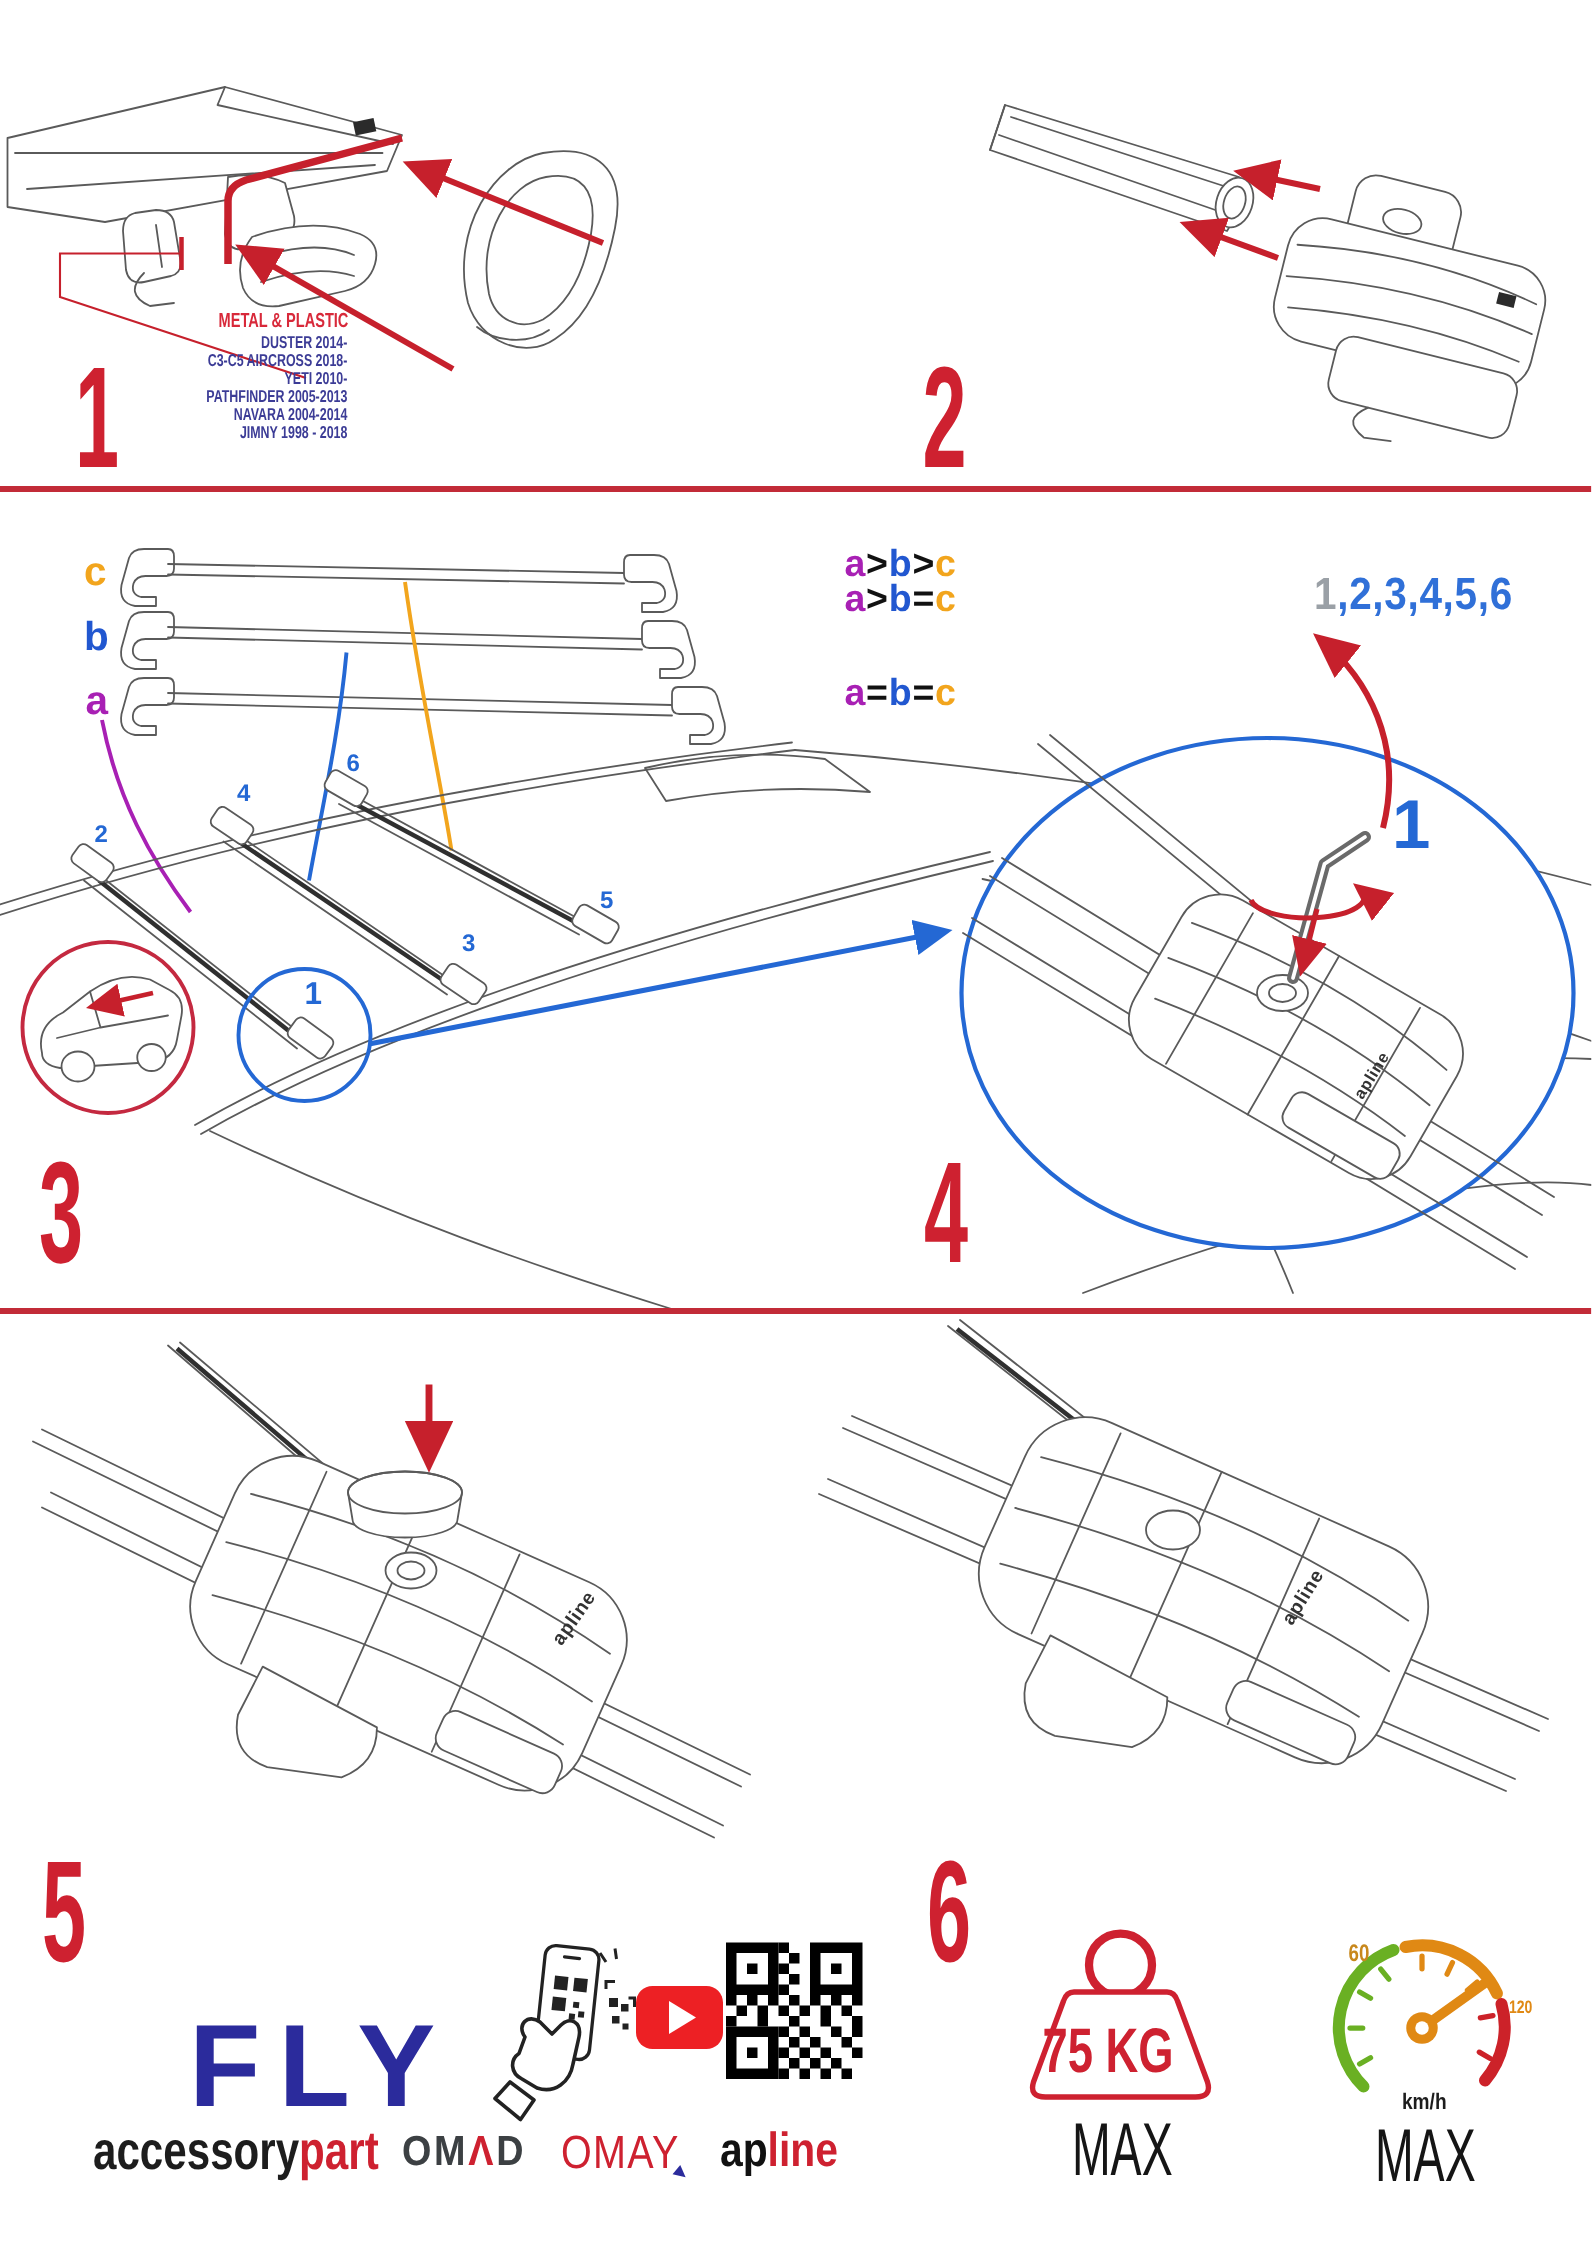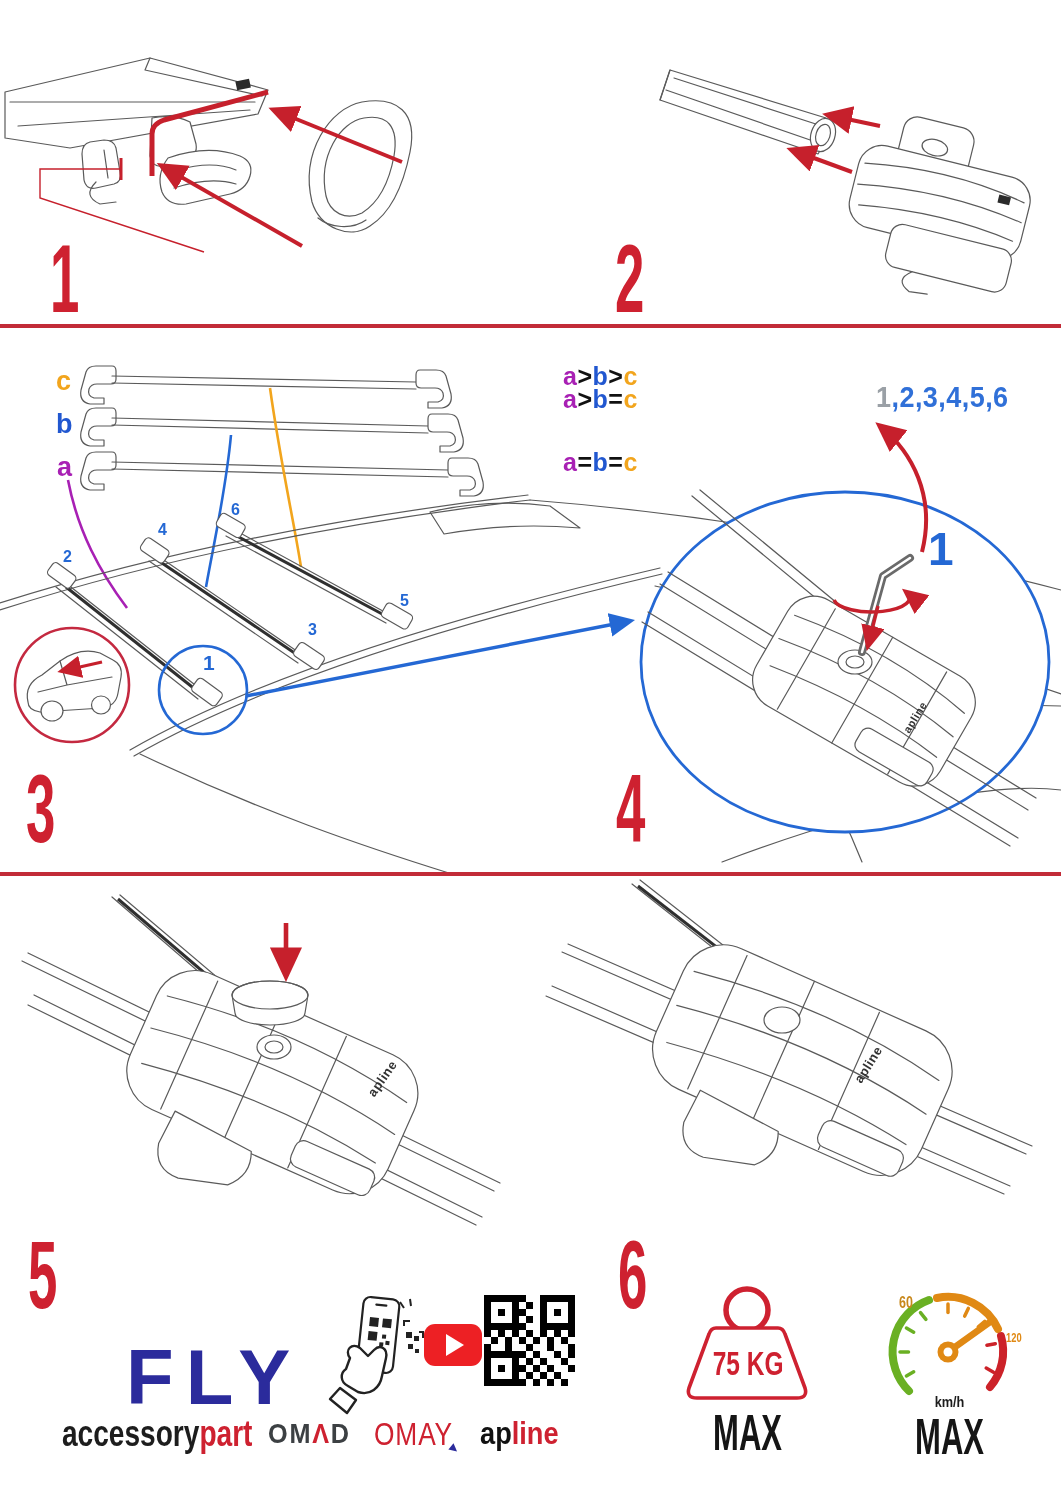--- a/index.html
+++ b/index.html
@@ -15,21 +15,21 @@
   .navylist{color:#3c3c96;font-weight:700;font-size:11.5px;line-height:12px;text-align:right;}
   .barlabel{position:absolute;font-size:27px;font-weight:700;line-height:1;}
   .formula{position:absolute;font-size:25px;font-weight:700;line-height:1;letter-spacing:.5px;}
   .roofnum{position:absolute;color:#2468d4;font-weight:700;font-size:16px;line-height:1;}
   .smbrand{position:absolute;color:#333;font-weight:700;letter-spacing:.5px;line-height:1;}
   svg{position:absolute;overflow:visible;}
   .wire{stroke:#5a5a5a;stroke-width:1.2;fill:none;stroke-linecap:round;stroke-linejoin:round;}
   .wiref{stroke:#5a5a5a;stroke-width:1.2;fill:#fff;stroke-linejoin:round;}
   .dark{stroke:#2f2f2f;stroke-width:3;fill:none;}
   .red{stroke:#c6202c;fill:none;}
-  .maxtxt{position:absolute;color:#151515;font-weight:700;font-size:50px;line-height:1;text-align:center;}
+  .maxtxt{position:absolute;color:#151515;font-weight:400;font-size:50px;line-height:1;text-align:center;}
 </style>
 </head>
 <body>
 
 <div class="canvas">
 
   <svg width="0" height="0">
     <defs>
       <marker id="ahred" markerWidth="9" markerHeight="9" refX="6" refY="3.5" orient="auto">
         <path d="M0,0 L7.5,3.5 L0,7 Z" fill="#c6202c"></path>
@@ -58,20 +58,31 @@
     </g>
     <g>
       <path class="red" stroke-width="5" d="M268,62 L164,90 Q152,94 152,104 L152,146"></path>
       <line class="red" stroke-width="4" x1="402" y1="132" x2="274" y2="80" marker-end="url(#ahred)"></line>
       <line class="red" stroke-width="4" x1="302" y1="216" x2="162" y2="136" marker-end="url(#ahred)"></line>
       <line class="red" stroke-width="3" x1="121" y1="128" x2="121" y2="150"></line>
       <path class="red" stroke-width="1.4" d="M120,139 L40,139 L40,168 L204,222"></path>
     </g>
   </svg>
 
+  <div class="abs" style="right:829px;top:205px;text-align:right">
+    <div class="cx or s72" style="color:#d8293a;font-weight:700;font-size:13.5px;line-height:16px;">METAL &amp; PLASTIC</div>
+    <div class="cx or s72 navylist">
+      <div>DUSTER 2014-</div>
+      <div>C3-C5 AIRCROSS 2018-</div>
+      <div>YETI 2010-</div>
+      <div>PATHFINDER 2005-2013</div>
+      <div>NAVARA 2004-2014</div>
+      <div>JIMNY 1998 - 2018</div>
+    </div>
+  </div>
 
   <div class="stepnum" style="left:50px;top:242px">
     <span class="cx s55">1</span>
   </div>
 
   <svg class="abs" style="left:600px;top:30px" width="461" height="285" viewBox="0 0 461 285">
     <g>
       <path class="wiref" d="M70,40 L226,88 L230,104 L218,124 L60,70 Z"></path>
       <path class="wire" d="M74,48 L222,96 M66,60 L216,112 M70,40 L60,70"></path>
       <ellipse class="wiref" cx="223" cy="105" rx="12" ry="17" transform="rotate(18 223 105)"></ellipse>
@@ -359,21 +370,21 @@
         M35,70h7v7h-7z M49,70h7v7h-7z M63,70h7v7h-7z M84,70h7v7h-7z
         M42,77h7v7h-7z M56,77h7v7h-7z M70,77h7v7h-7z
         M35,84h7v7h-7z M49,84h7v7h-7z M63,84h7v7h-7z M77,84h7v7h-7z"></path>
     </g>
   </svg>
 
   <svg class="abs" style="left:678px;top:1280px" width="140" height="125" viewBox="0 0 140 125">
     <circle cx="69" cy="30" r="21" stroke="#ce2130" stroke-width="5.5" fill="none"></circle>
     <path d="M38,48 L100,48 Q105,48 107,54 L127,108 Q130,118 119,118 L19,118 Q8,118 11,108 L31,54 Q33,48 38,48 Z" fill="#fff" stroke="#ce2130" stroke-width="3.6" stroke-linejoin="round"></path>
   </svg>
-  <div class="abs" style="left:678px;top:1346px;width:140px;text-align:center;color:#ce2130;font-size:34px;font-weight:700;line-height:1">
+  <div class="abs" style="left:678px;top:1346px;width:140px;color:#ce2130;font-size:42px;font-weight:700;line-height:1">
     <span class="cx oc s72">75 KG</span>
   </div>
   <div class="maxtxt" style="left:678px;top:1408px;width:140px">
     <span class="cx oc s62">MAX</span>
   </div>
 
   <svg class="abs" style="left:880px;top:1280px" width="140" height="125" viewBox="0 0 140 125">
     <g fill="none" stroke-linecap="round">
       <path d="M29,111 A55,55 0 0 1 49,20" stroke="#6ab023" stroke-width="8"></path>
       <path d="M57,18 A55,55 0 0 1 118,49" stroke="#e08914" stroke-width="8"></path>

